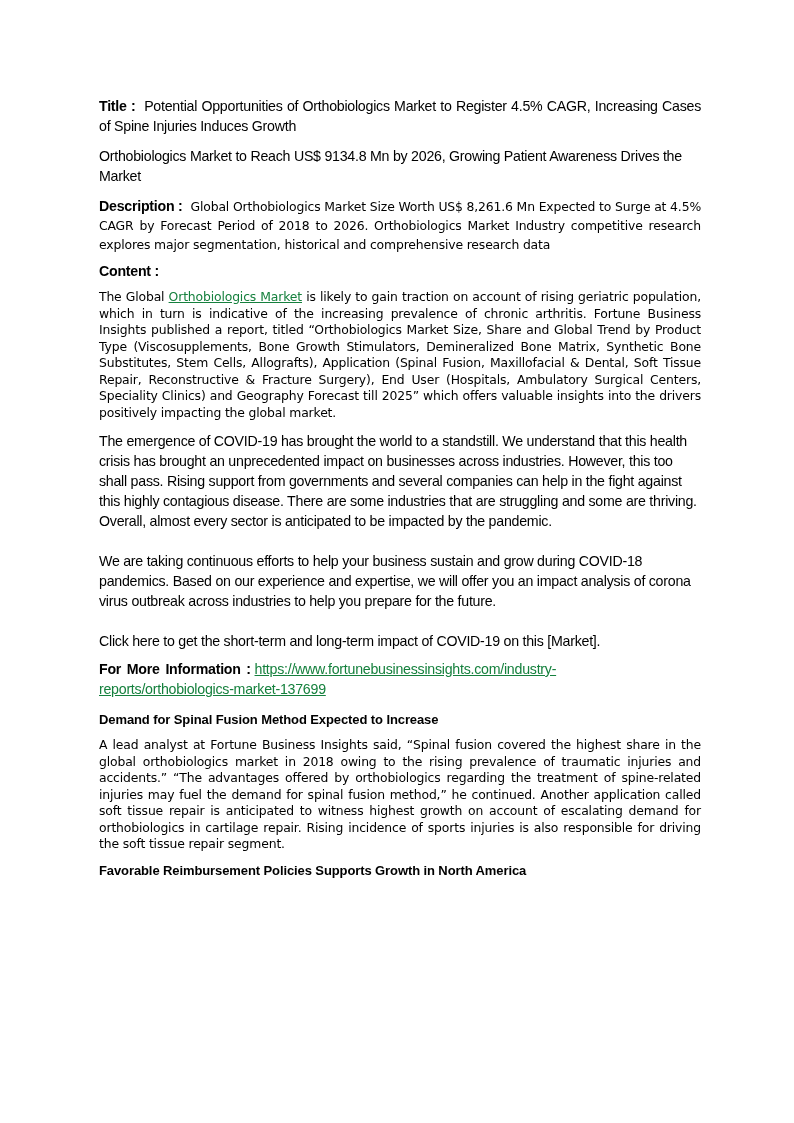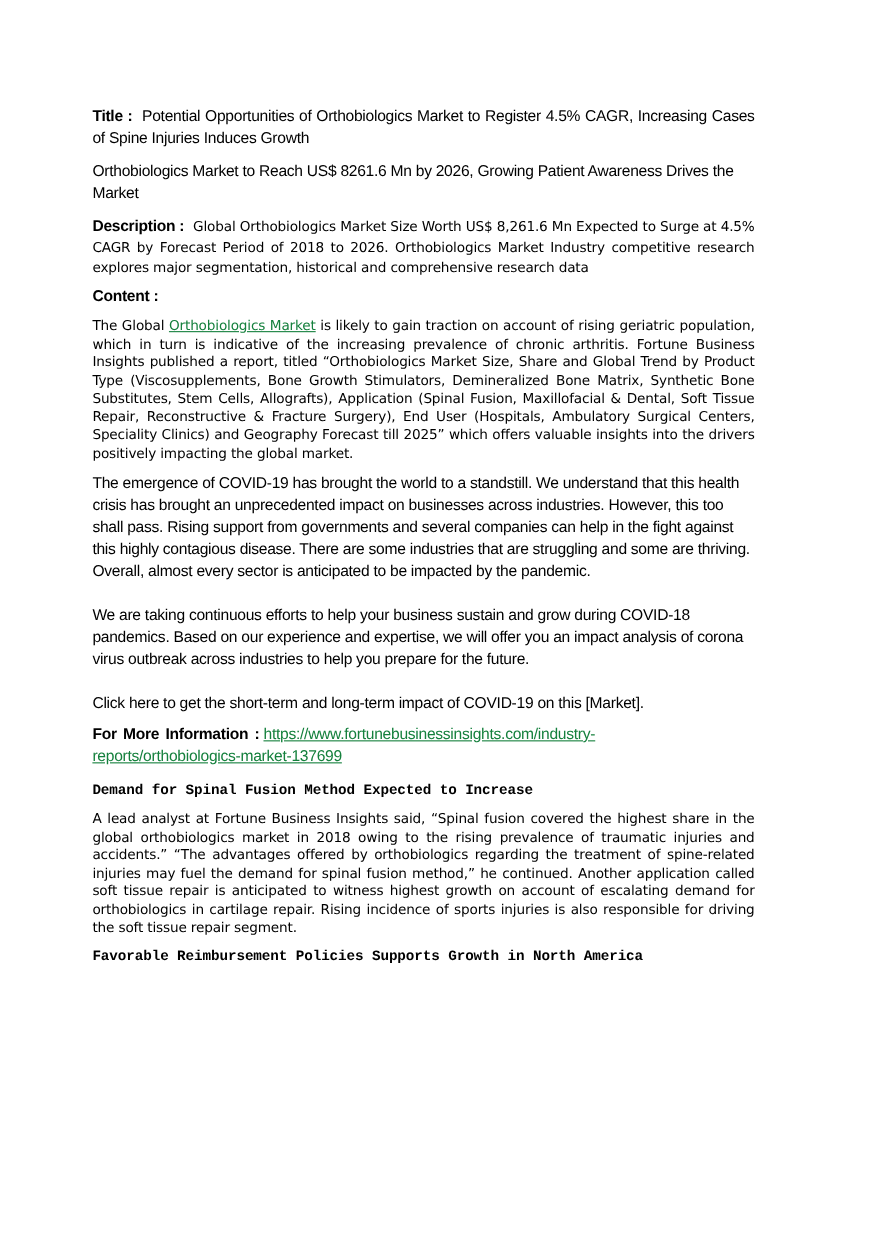--- a/index.html
+++ b/index.html
@@ -1,46 +1,46 @@
 <!DOCTYPE html>
 <html><head>
 <meta charset="utf-8">
 <style>
   html, body { margin: 0; padding: 0; background: #ffffff; }
   body { width: 794px; height: 1123px; position: relative; overflow: hidden; color: #000; }
-  .page { position: absolute; left: 84px; top: 96px; width: 602px; }
+  .page { position: absolute; left: 99px; top: 96px; width: 602px; }
   .cal { font-family: "Liberation Sans", sans-serif; font-size: 14.2px; line-height: 20px; letter-spacing: -0.25px; }
   .ver { font-family: "DejaVu Sans", sans-serif; font-size: 12.4px; line-height: 16.5px; text-align: justify; letter-spacing: -0.15px; }
   .justify { text-align: justify; }
   p { margin: 0; }
   b { font-weight: bold; }
   a { color: #15803d; text-decoration: underline; }
   .title-block { margin-bottom: 10px; }
   .subtitle { margin-bottom: 10px; }
   .desc { margin-bottom: 8px; }
   .content-label { margin-bottom: 8px; }
   .content-para { margin-bottom: 10px; }
   .covid-head { margin-bottom: 20px; }
   .covid-p { margin-bottom: 20px; }
   .click-p { margin-bottom: 8px; }
   .more-info { margin-bottom: 12px; }
-  .h-ver { font-family: Liberation Mono, monospace; font-size: 13px; font-weight: bold; line-height: 18px; margin-bottom: 8px; letter-spacing: -0.1px; }
+  .h-ver { font-family: Liberation Sans, sans-serif; font-size: 13px; font-weight: bold; line-height: 18px; margin-bottom: 8px; letter-spacing: -0.1px; }
   .analyst { margin-bottom: 9px; }
 </style>
 </head>
 <body>
 
 <div class="page">
 
   <p class="cal justify title-block">
     <b>Title :</b>&nbsp;
     <span>Potential Opportunities of Orthobiologics Market to Register 4.5% CAGR, Increasing Cases of Spine Injuries Induces Growth</span>
   </p>
 
-  <p class="cal subtitle">Orthobiologics Market to Reach US$ 8261.6 Mn by 2026, Growing Patient Awareness Drives the Market</p>
+  <p class="cal subtitle">Orthobiologics Market to Reach US$ 9134.8 Mn by 2026, Growing Patient Awareness Drives the Market</p>
 
   <p class="desc" style="text-align: justify;">
     <b class="cal">Description :</b>&nbsp;
     <span class="ver">Global Orthobiologics Market Size Worth US$ 8,261.6 Mn Expected to Surge at 4.5% CAGR by Forecast Period of 2018 to 2026. Orthobiologics Market Industry competitive research explores major segmentation, historical and comprehensive research data</span>
   </p>
 
   <p class="cal content-label">
     <b>Content :</b>
   </p>
 

